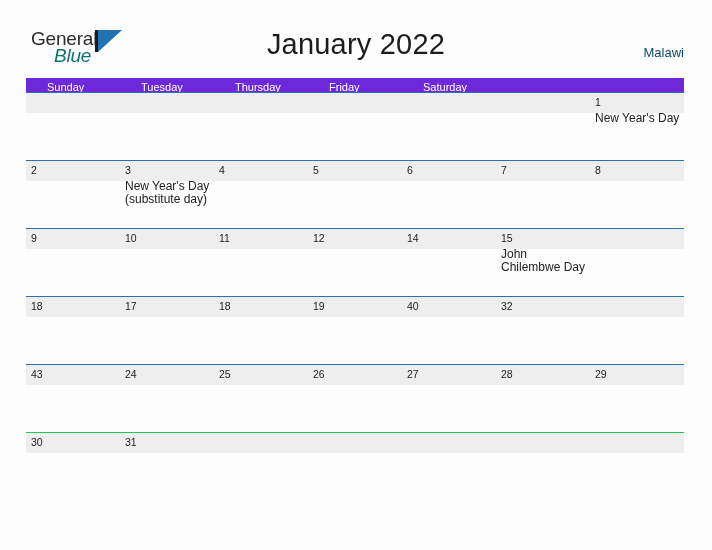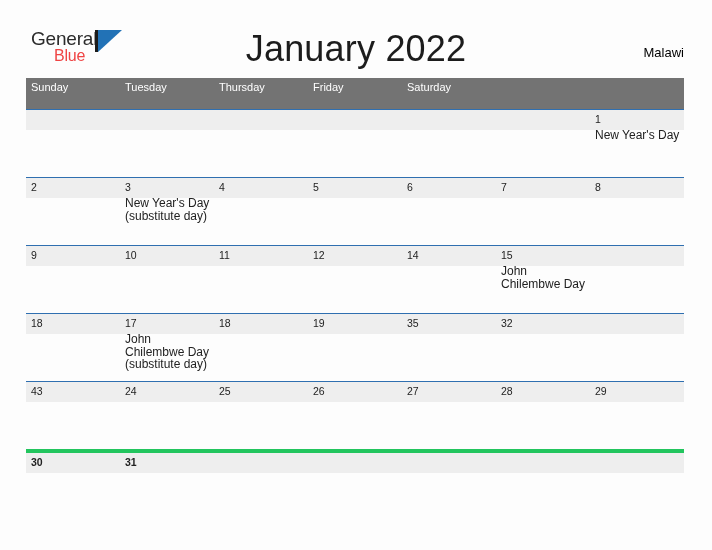--- a/index.html
+++ b/index.html
@@ -41,24 +41,25 @@
     top: 0;
     font-size: 19px;
     color: #2b2b2b;
     letter-spacing: -0.2px;
     line-height: 20px;
   }
   .logo-blue {
     position: absolute;
     left: 23px;
     top: 17px;
-    font-size: 16px;
-    color: #ef4444;
+    font-size: 19px;
+    color: #0f766e;
     letter-spacing: -0.2px;
     line-height: 20px;
+    font-style: italic;
   }
   .logo-flagpole {
     position: absolute;
     left: 64px;
     top: 1px;
     width: 3px;
     height: 22px;
     background: #1b1b1b;
   }
   .logo-flag {
@@ -70,44 +71,45 @@
     border-left: 24px solid #2272b6;
     border-bottom: 22px solid transparent;
   }
 
   .cal-title {
     position: absolute;
     left: 0;
     top: 28px;
     width: 712px;
     text-align: center;
-    font-size: 36px;
+    font-size: 29px;
     color: #1c1c1c;
     font-weight: normal;
     letter-spacing: 0.2px;
   }
   .country {
     position: absolute;
     right: 28px;
     top: 45px;
     font-size: 13px;
-    color: #000000;
+    color: #0c4a6e;
   }
 
   
   .calendar {
     position: absolute;
     left: 26px;
     top: 78px;
     width: 658px;
   }
   .dow-row {
     display: flex;
-    background: #737373;
-    height: 31px;
+    background: #6d28d9;
+    height: 14px;
+    padding-left: 16px;
   }
   .dow {
     width: 94px;
     box-sizing: border-box;
     padding-left: 5px;
     color: #ffffff;
     font-size: 11px;
     line-height: 19px;
     white-space: nowrap;
   }
@@ -148,22 +150,21 @@
   }
   .event {
     font-size: 12px;
     color: #222222;
     line-height: 12.5px;
     width: 86px;
     word-wrap: break-word;
   }
   .week-last {
     height: 24px;
-    border-top: 4px solid #22c55e;
-    font-weight: bold;
+    border-top: 1px solid #22c55e;
   }
   .week-last .cells { height: 24px; }
 </style>
 </head>
 <body>
 
 <div class="page">
 
   <div class="top-bar">
 
@@ -288,32 +289,31 @@
 
     <div class="week">
       <div class="stripe"></div>
       <div class="cells">
         <div class="cell">
             <div class="daynum">18</div>
             <div class="event"></div>
           </div>
         <div class="cell">
             <div class="daynum">17</div>
-            <div class="event">John Chilembwe Day (substitute day)</div>
           </div>
         <div class="cell">
             <div class="daynum">18</div>
             <div class="event"></div>
           </div>
         <div class="cell">
             <div class="daynum">19</div>
             <div class="event"></div>
           </div>
         <div class="cell">
-            <div class="daynum">35</div>
+            <div class="daynum">40</div>
             <div class="event"></div>
           </div>
         <div class="cell">
             <div class="daynum">32</div>
             <div class="event"></div>
           </div>
       </div>
     </div>
 
     <div class="week">

